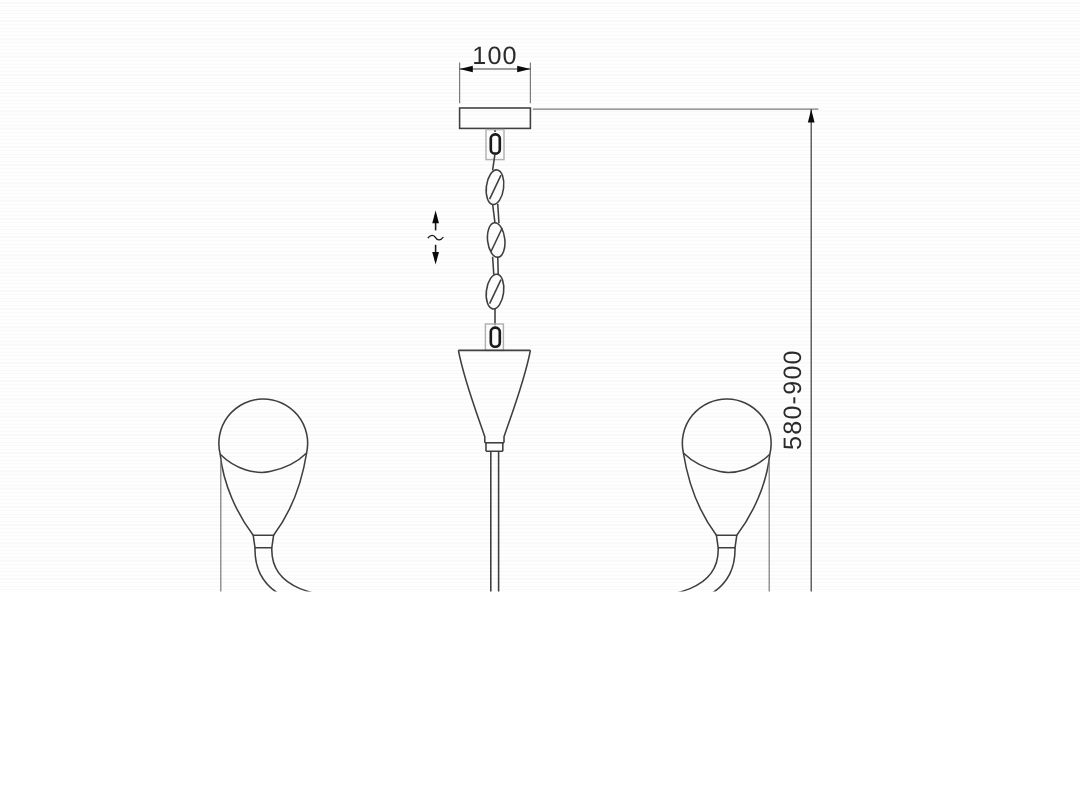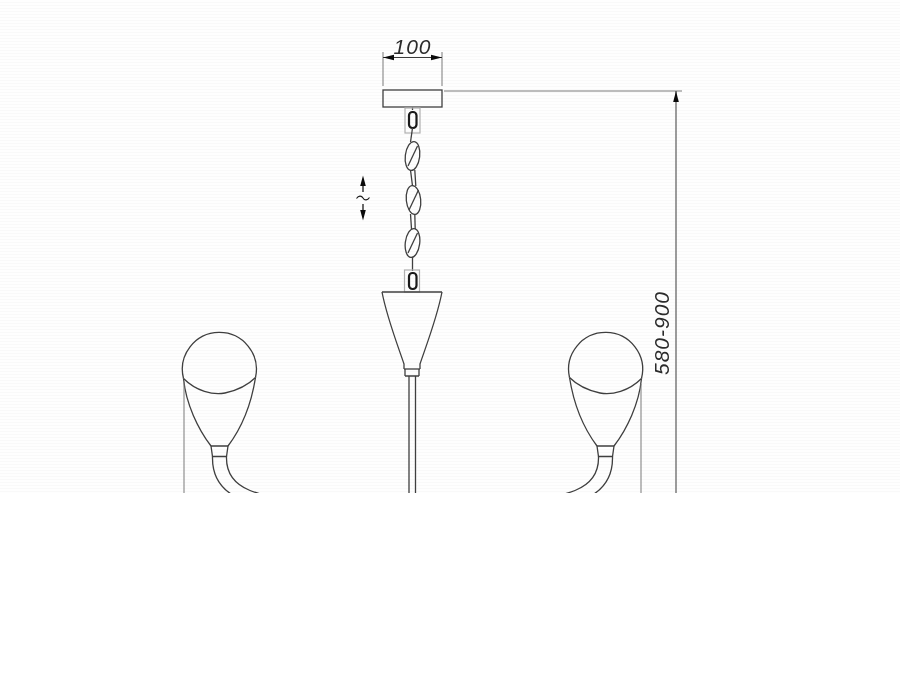--- a/index.html
+++ b/index.html
@@ -2,21 +2,20 @@
 <html><head>
 <meta charset="utf-8">
 <style>
   html,body{margin:0;padding:0;}
   .canvas{
     position:relative;
     width:900px;height:493px;
     background:repeating-linear-gradient(180deg,#fefefe 0px,#fefefe 2px,#f9f9f9 2px,#f9f9f9 3px);
     overflow:hidden;
     font-family:"Liberation Sans",sans-serif;
-    font-style:italic;
   }
   .artwork{position:absolute;left:0;top:0;}
   .dim-label{
     position:absolute;
     font-family:"Liberation Sans",sans-serif;
     font-size:21px;line-height:1;
     color:#2b2b2b;
     letter-spacing:1px;
     text-align:center;
   }

